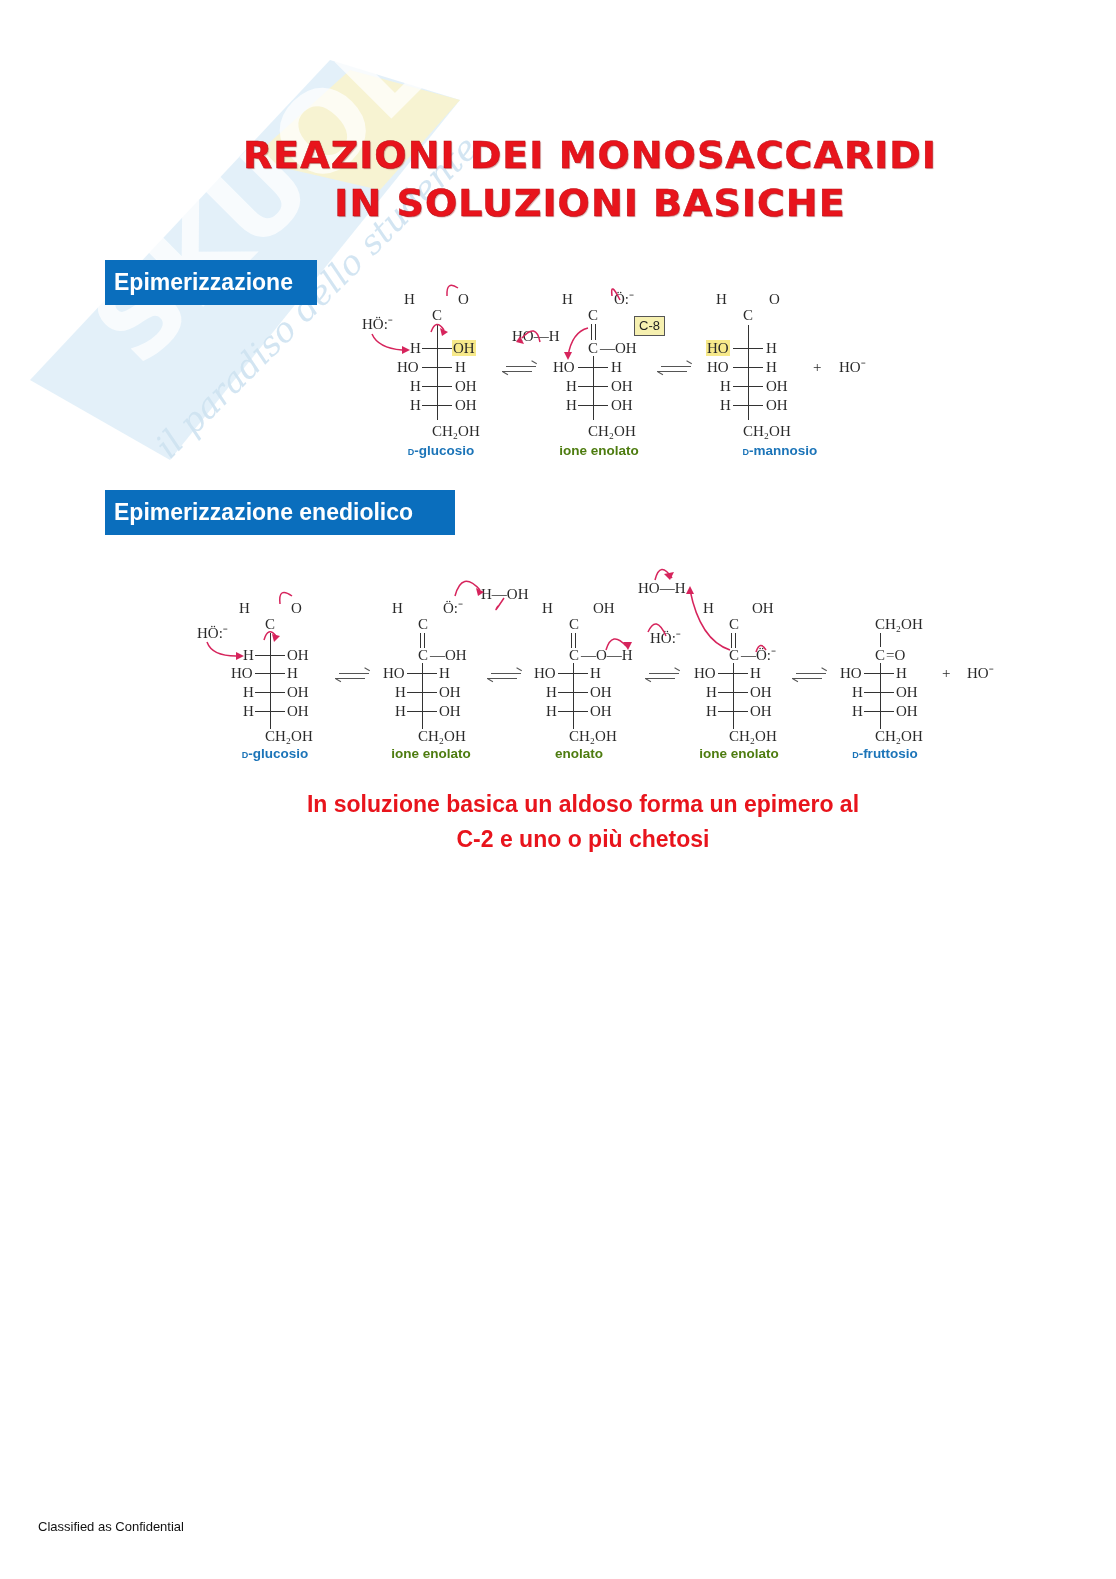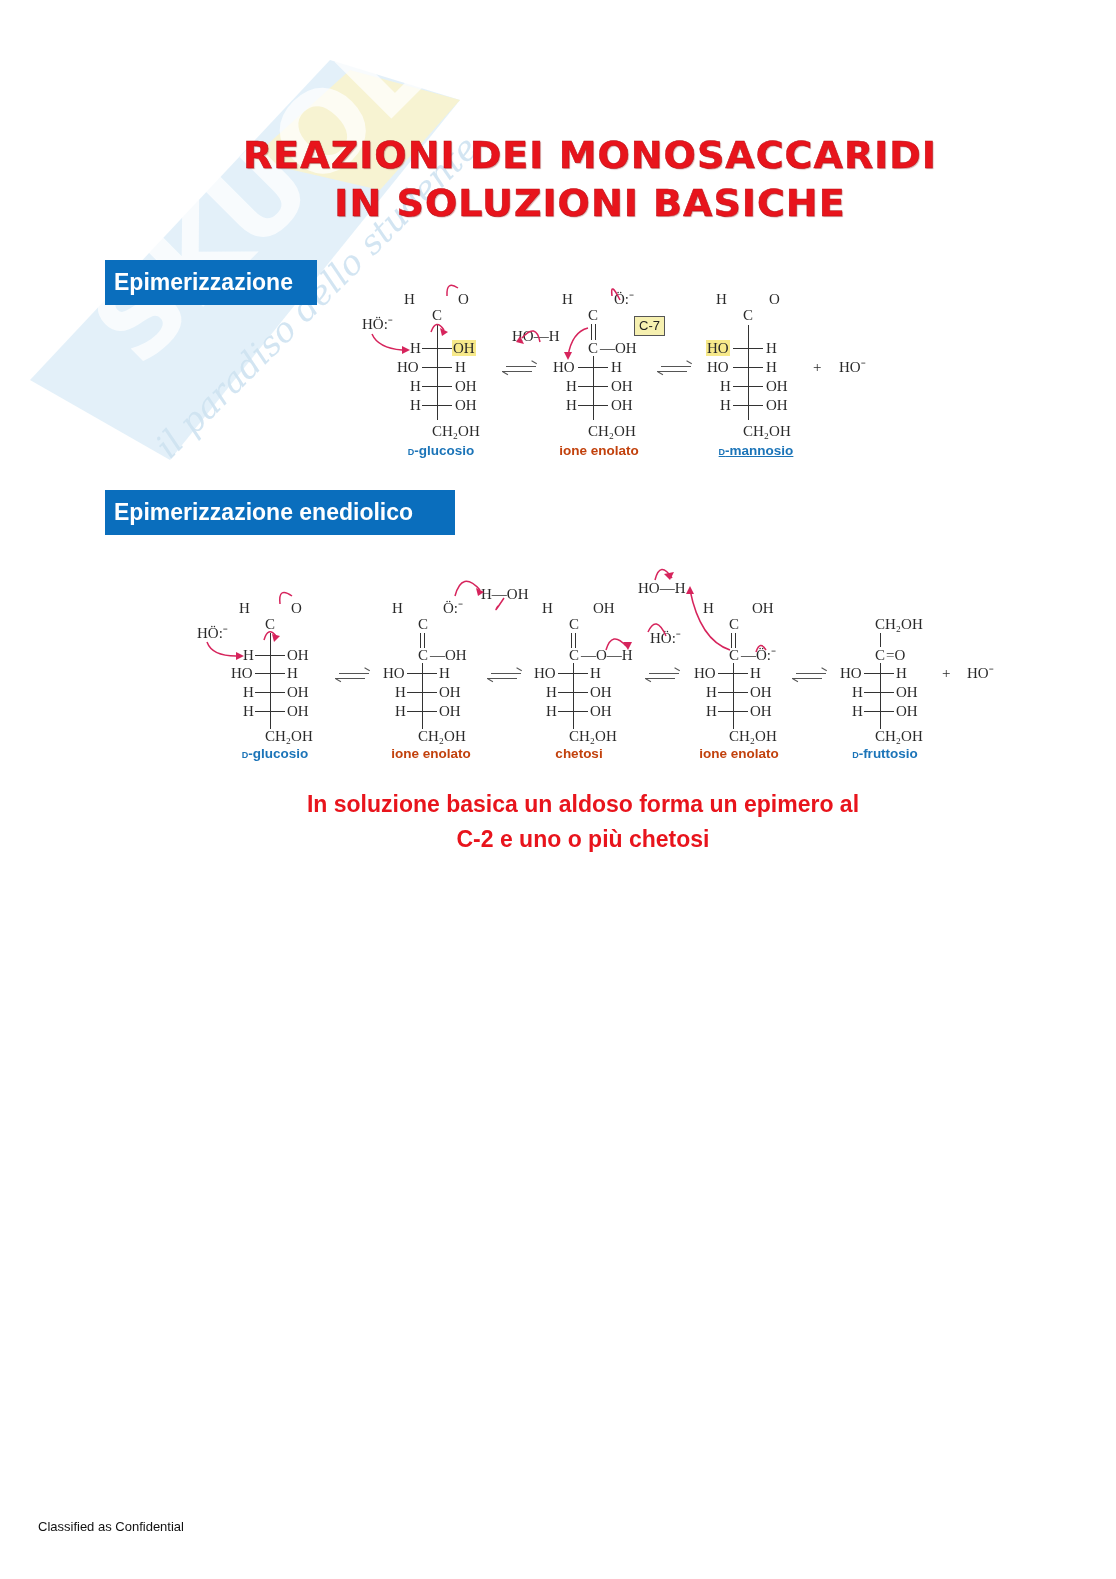--- a/index.html
+++ b/index.html
@@ -3,21 +3,21 @@
 <meta charset="utf-8">
 <style>
   html, body { margin:0; padding:0; background:#ffffff; }
   body { width:1116px; height:1579px; position:relative; overflow:hidden; font-family:"DejaVu Serif", serif; color:#222; }
   .watermark { position:absolute; left:20px; top:40px; width:470px; height:460px; pointer-events:none; }
   .title { position:absolute; left:0; width:1180px; text-align:center; color:#e8141c; font-family:"DejaVu Sans", sans-serif; font-weight:bold; font-size:38px; letter-spacing:1px; line-height:48px; -webkit-text-stroke:0.5px #b80c12; text-shadow:1px 1px 1px rgba(120,0,0,0.35); }
   .section-badge { position:absolute; background:#0a6ebd; color:#ffffff; font-family:"Liberation Sans", sans-serif; font-weight:bold; font-size:23px; padding:0 9px; height:45px; line-height:45px; box-sizing:border-box; }
   .fs { position:absolute; font-family:"Liberation Serif", serif; font-size:15px; color:#2a2a2a; line-height:16px; white-space:nowrap; }
   .cap { position:absolute; font-family:"Liberation Sans", sans-serif; font-weight:bold; font-size:13.5px; white-space:nowrap; transform:translateX(-50%); }
   .cap.blue { color:#1b74b8; }
-  .cap.dark { color:#c2410c; }
+  .cap.dark { color:#4d7c0f; }
   .vline { position:absolute; width:1px; background:#333; }
   .hline { position:absolute; height:1px; background:#333; }
   .hl { background:#f7e98a; padding:0 1px; }
   .eq { position:absolute; width:34px; height:10px; }
   .eq::before, .eq::after { content:""; position:absolute; height:1px; background:#555; }
   .eq::before { top:2px; left:4px; right:0; }
   .eq::after { top:7px; left:0; right:4px; }
   .eq .ht { position:absolute; right:0; top:-1px; width:6px; height:3px; border-top:1px solid #555; transform:rotate(30deg); transform-origin:right; }
   .eq .hb { position:absolute; left:0; top:7px; width:6px; height:3px; border-top:1px solid #555; transform:rotate(30deg); transform-origin:left; }
   .c2box { position:absolute; background:#f6f0b0; border:1px solid #555; font-family:"Liberation Sans", sans-serif; font-size:13px; padding:0 4px; line-height:18px; }
@@ -71,21 +71,21 @@
 
   <div>
     <span class="fs" style="left:512px; top:328px;">HO—H</span>
     <span class="fs" style="left:562px; top:291px;">H</span>
     <span class="fs" style="left:588px; top:307px;">C</span>
     <span class="fs" style="left:614px; top:291px;">Ö:⁻</span>
     <div class="vline" style="left:591px; top:324px; height:16px;"></div>
     <div class="vline" style="left:595px; top:324px; height:16px;"></div>
     <span class="fs" style="left:588px; top:340px;">C</span>
     <span class="fs" style="left:600px; top:340px;">—OH</span>
-    <div class="c2box" style="left:634px; top:316px;">C-7</div>
+    <div class="c2box" style="left:634px; top:316px;">C-8</div>
     <div class="vline" style="left:593px; top:356px; height:64px;"></div>
     <span class="fs" style="left:553px; top:359px;">HO</span>
     <div class="hline" style="left:578px; top:367px; width:30px;"></div>
     <span class="fs" style="left:611px; top:359px;">H</span>
     <span class="fs" style="left:566px; top:378px;">H</span>
     <div class="hline" style="left:578px; top:386px; width:30px;"></div>
     <span class="fs" style="left:611px; top:378px;">OH</span>
     <span class="fs" style="left:566px; top:397px;">H</span>
     <div class="hline" style="left:578px; top:405px; width:30px;"></div>
     <span class="fs" style="left:611px; top:397px;">OH</span>
@@ -109,21 +109,21 @@
     <span class="fs" style="left:707px; top:359px;">HO</span>
     <div class="hline" style="left:733px; top:367px; width:30px;"></div>
     <span class="fs" style="left:766px; top:359px;">H</span>
     <span class="fs" style="left:720px; top:378px;">H</span>
     <div class="hline" style="left:733px; top:386px; width:30px;"></div>
     <span class="fs" style="left:766px; top:378px;">OH</span>
     <span class="fs" style="left:720px; top:397px;">H</span>
     <div class="hline" style="left:733px; top:405px; width:30px;"></div>
     <span class="fs" style="left:766px; top:397px;">OH</span>
     <span class="fs" style="left:743px; top:423px;">CH₂OH</span>
-    <span class="cap blue" style="left:756px; top:443px;text-decoration:underline;"><small style="font-size:9px;">D</small><span>-mannosio</span></span>
+    <span class="cap blue" style="left:780px; top:443px;"><small style="font-size:9px;">D</small><span>-mannosio</span></span>
   </div>
 
   <span class="fs" style="left:813px; top:359px;">+</span>
   <span class="fs" style="left:839px; top:359px;">HO⁻</span>
 
   <svg class="arrows" width="1116" height="500">
     <g fill="none" stroke="#d6245c" stroke-width="1.5">
       <path d="M372 334 Q378 348 402 350"></path>
       <path d="M431 332 Q436 318 444 330"></path>
       <path d="M447 296 Q446 280 458 288"></path>
@@ -212,21 +212,21 @@
     <span class="fs" style="left:534px; top:665px;">HO</span>
     <div class="hline" style="left:558px; top:673px; width:30px;"></div>
     <span class="fs" style="left:590px; top:665px;">H</span>
     <span class="fs" style="left:546px; top:684px;">H</span>
     <div class="hline" style="left:558px; top:692px; width:30px;"></div>
     <span class="fs" style="left:590px; top:684px;">OH</span>
     <span class="fs" style="left:546px; top:703px;">H</span>
     <div class="hline" style="left:558px; top:711px; width:30px;"></div>
     <span class="fs" style="left:590px; top:703px;">OH</span>
     <span class="fs" style="left:569px; top:728px;">CH₂OH</span>
-    <span class="cap dark" style="left:579px; top:746px;">chetosi</span>
+    <span class="cap dark" style="left:579px; top:746px;">enolato</span>
   </div>
 
   <div class="eq" style="left:645px; top:671px;">
       <span class="ht"></span>
       <span class="hb"></span>
     </div>
 
   <div>
     <span class="fs" style="left:638px; top:580px;">HO—H</span>
     <span class="fs" style="left:703px; top:600px;">H</span>

